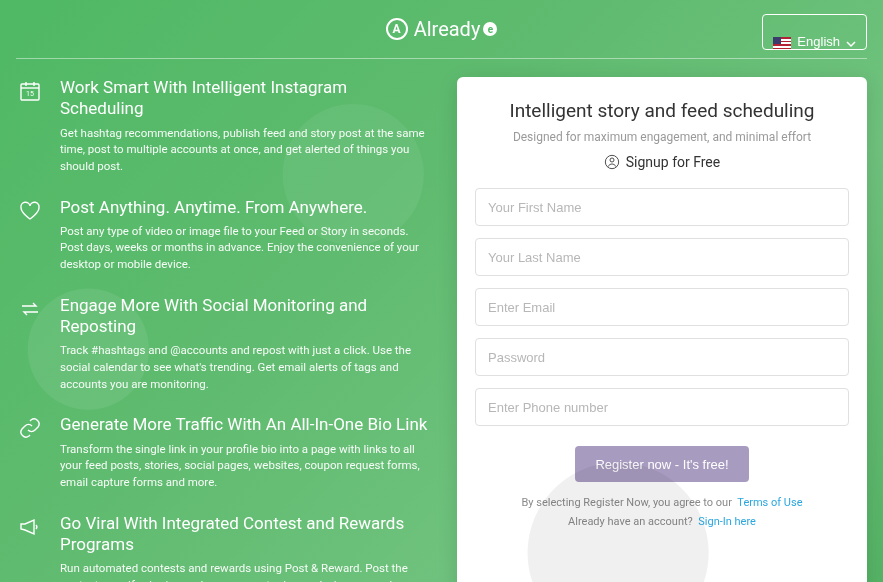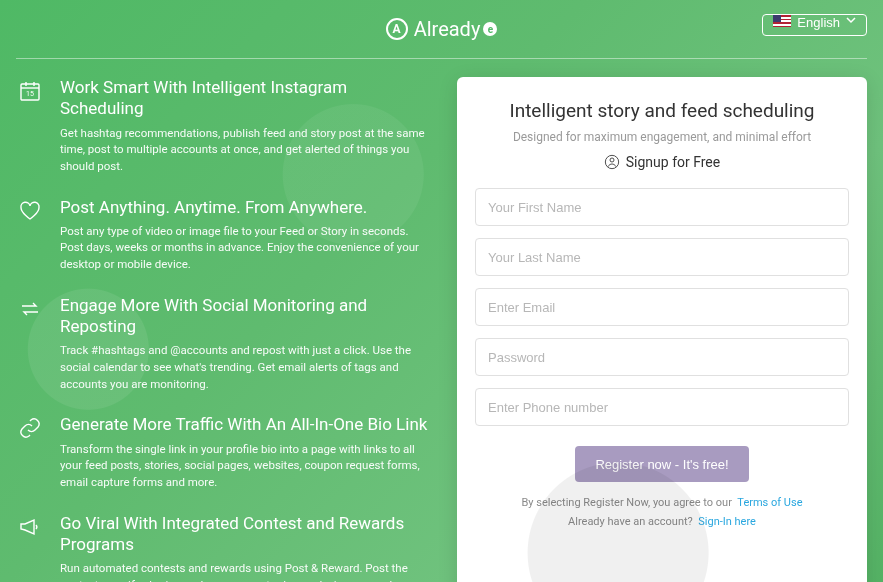--- a/index.html
+++ b/index.html
@@ -47,28 +47,28 @@
   .logo-e {
     width: 14px; height: 14px; border-radius: 50%;
     background: #fff; color: #4fb965;
     display: inline-flex; align-items: center; justify-content: center;
     font-size: 10px; font-weight: 700; margin-left: -3px;
   }
 
   .lang-btn {
     position: absolute;
     right: 16px; top: 14px;
-    height: 22px;
+    height: 36px;
     border: 1px solid #fff;
     border-radius: 4px;
     background: transparent;
     color: #fff;
     font-size: 13px;
     padding: 0 10px;
-    display: flex; align-items: flex-start; gap: 6px;
+    display: flex; align-items: flex-end; gap: 6px;
     cursor: pointer;
   }
   .flag {
     width: 18px; height: 12px;
     background: linear-gradient(#b22234 0 15%, #fff 15% 30%, #b22234 30% 45%, #fff 45% 60%, #b22234 60% 75%, #fff 75% 90%, #b22234 90% 100%);
     position: relative;
   }
   .flag::before { content:""; position:absolute; left:0; top:0; width:8px; height:7px; background:#3c3b6e; }
 
   .hr {

